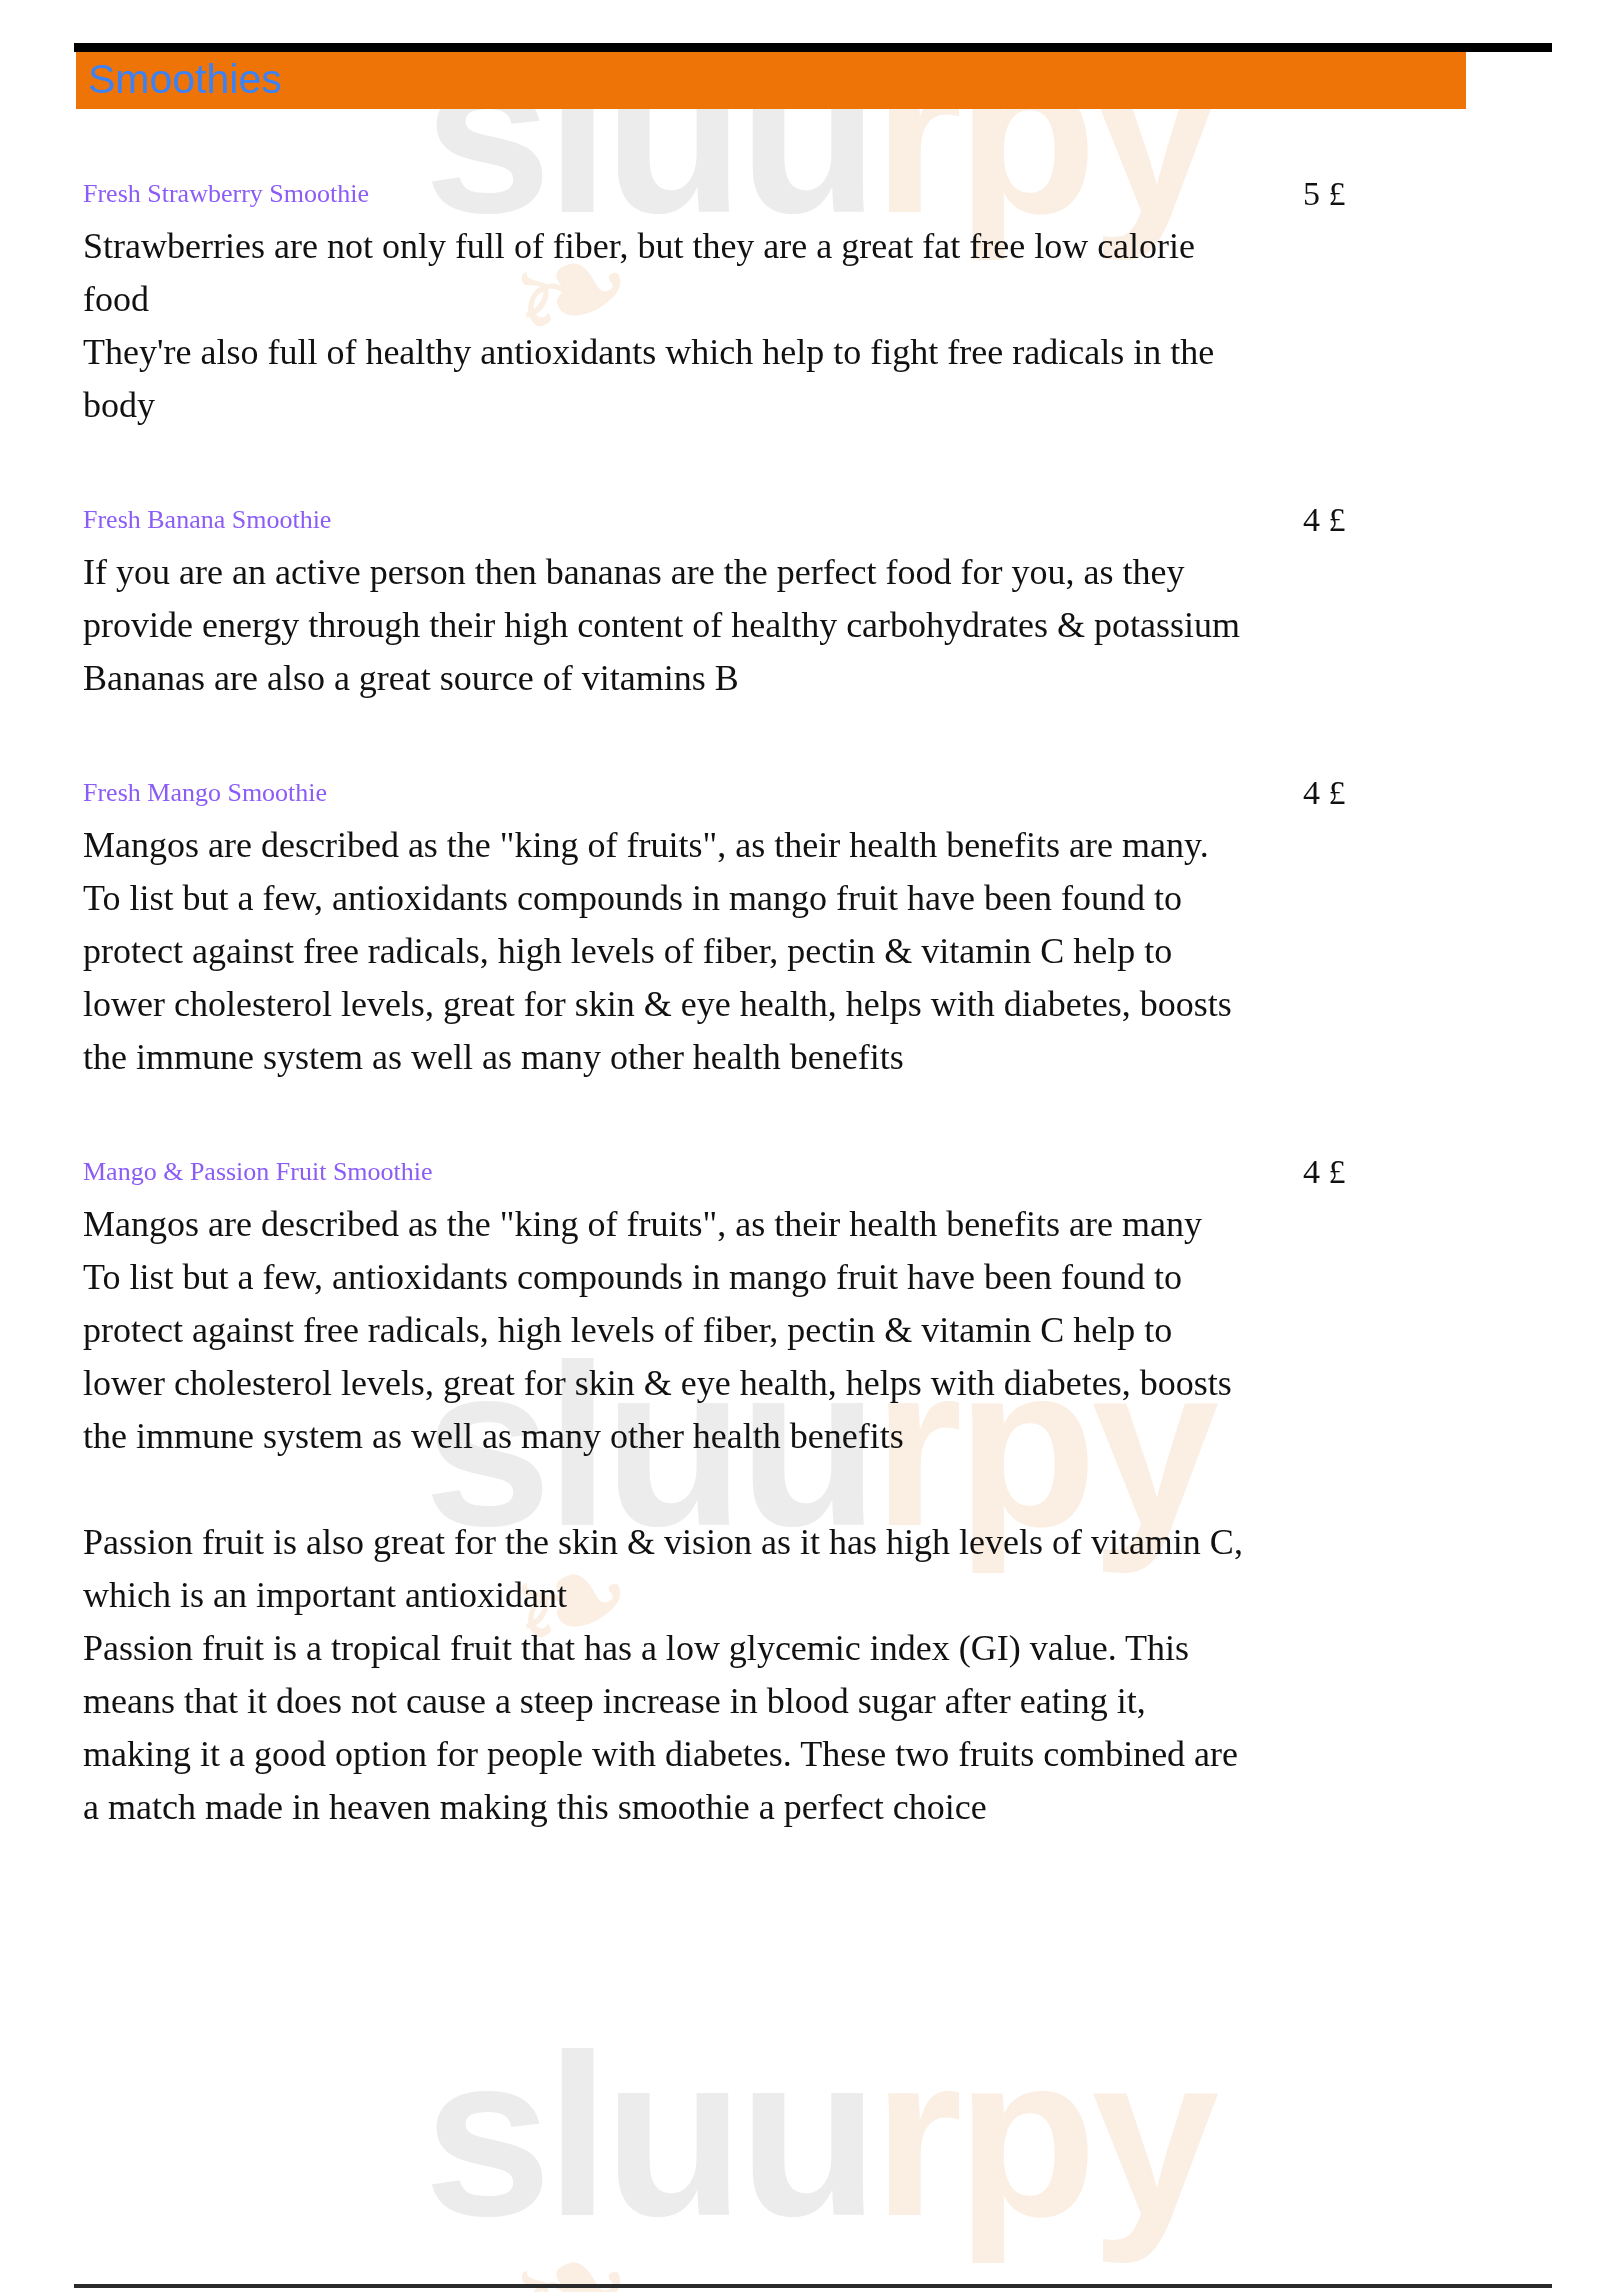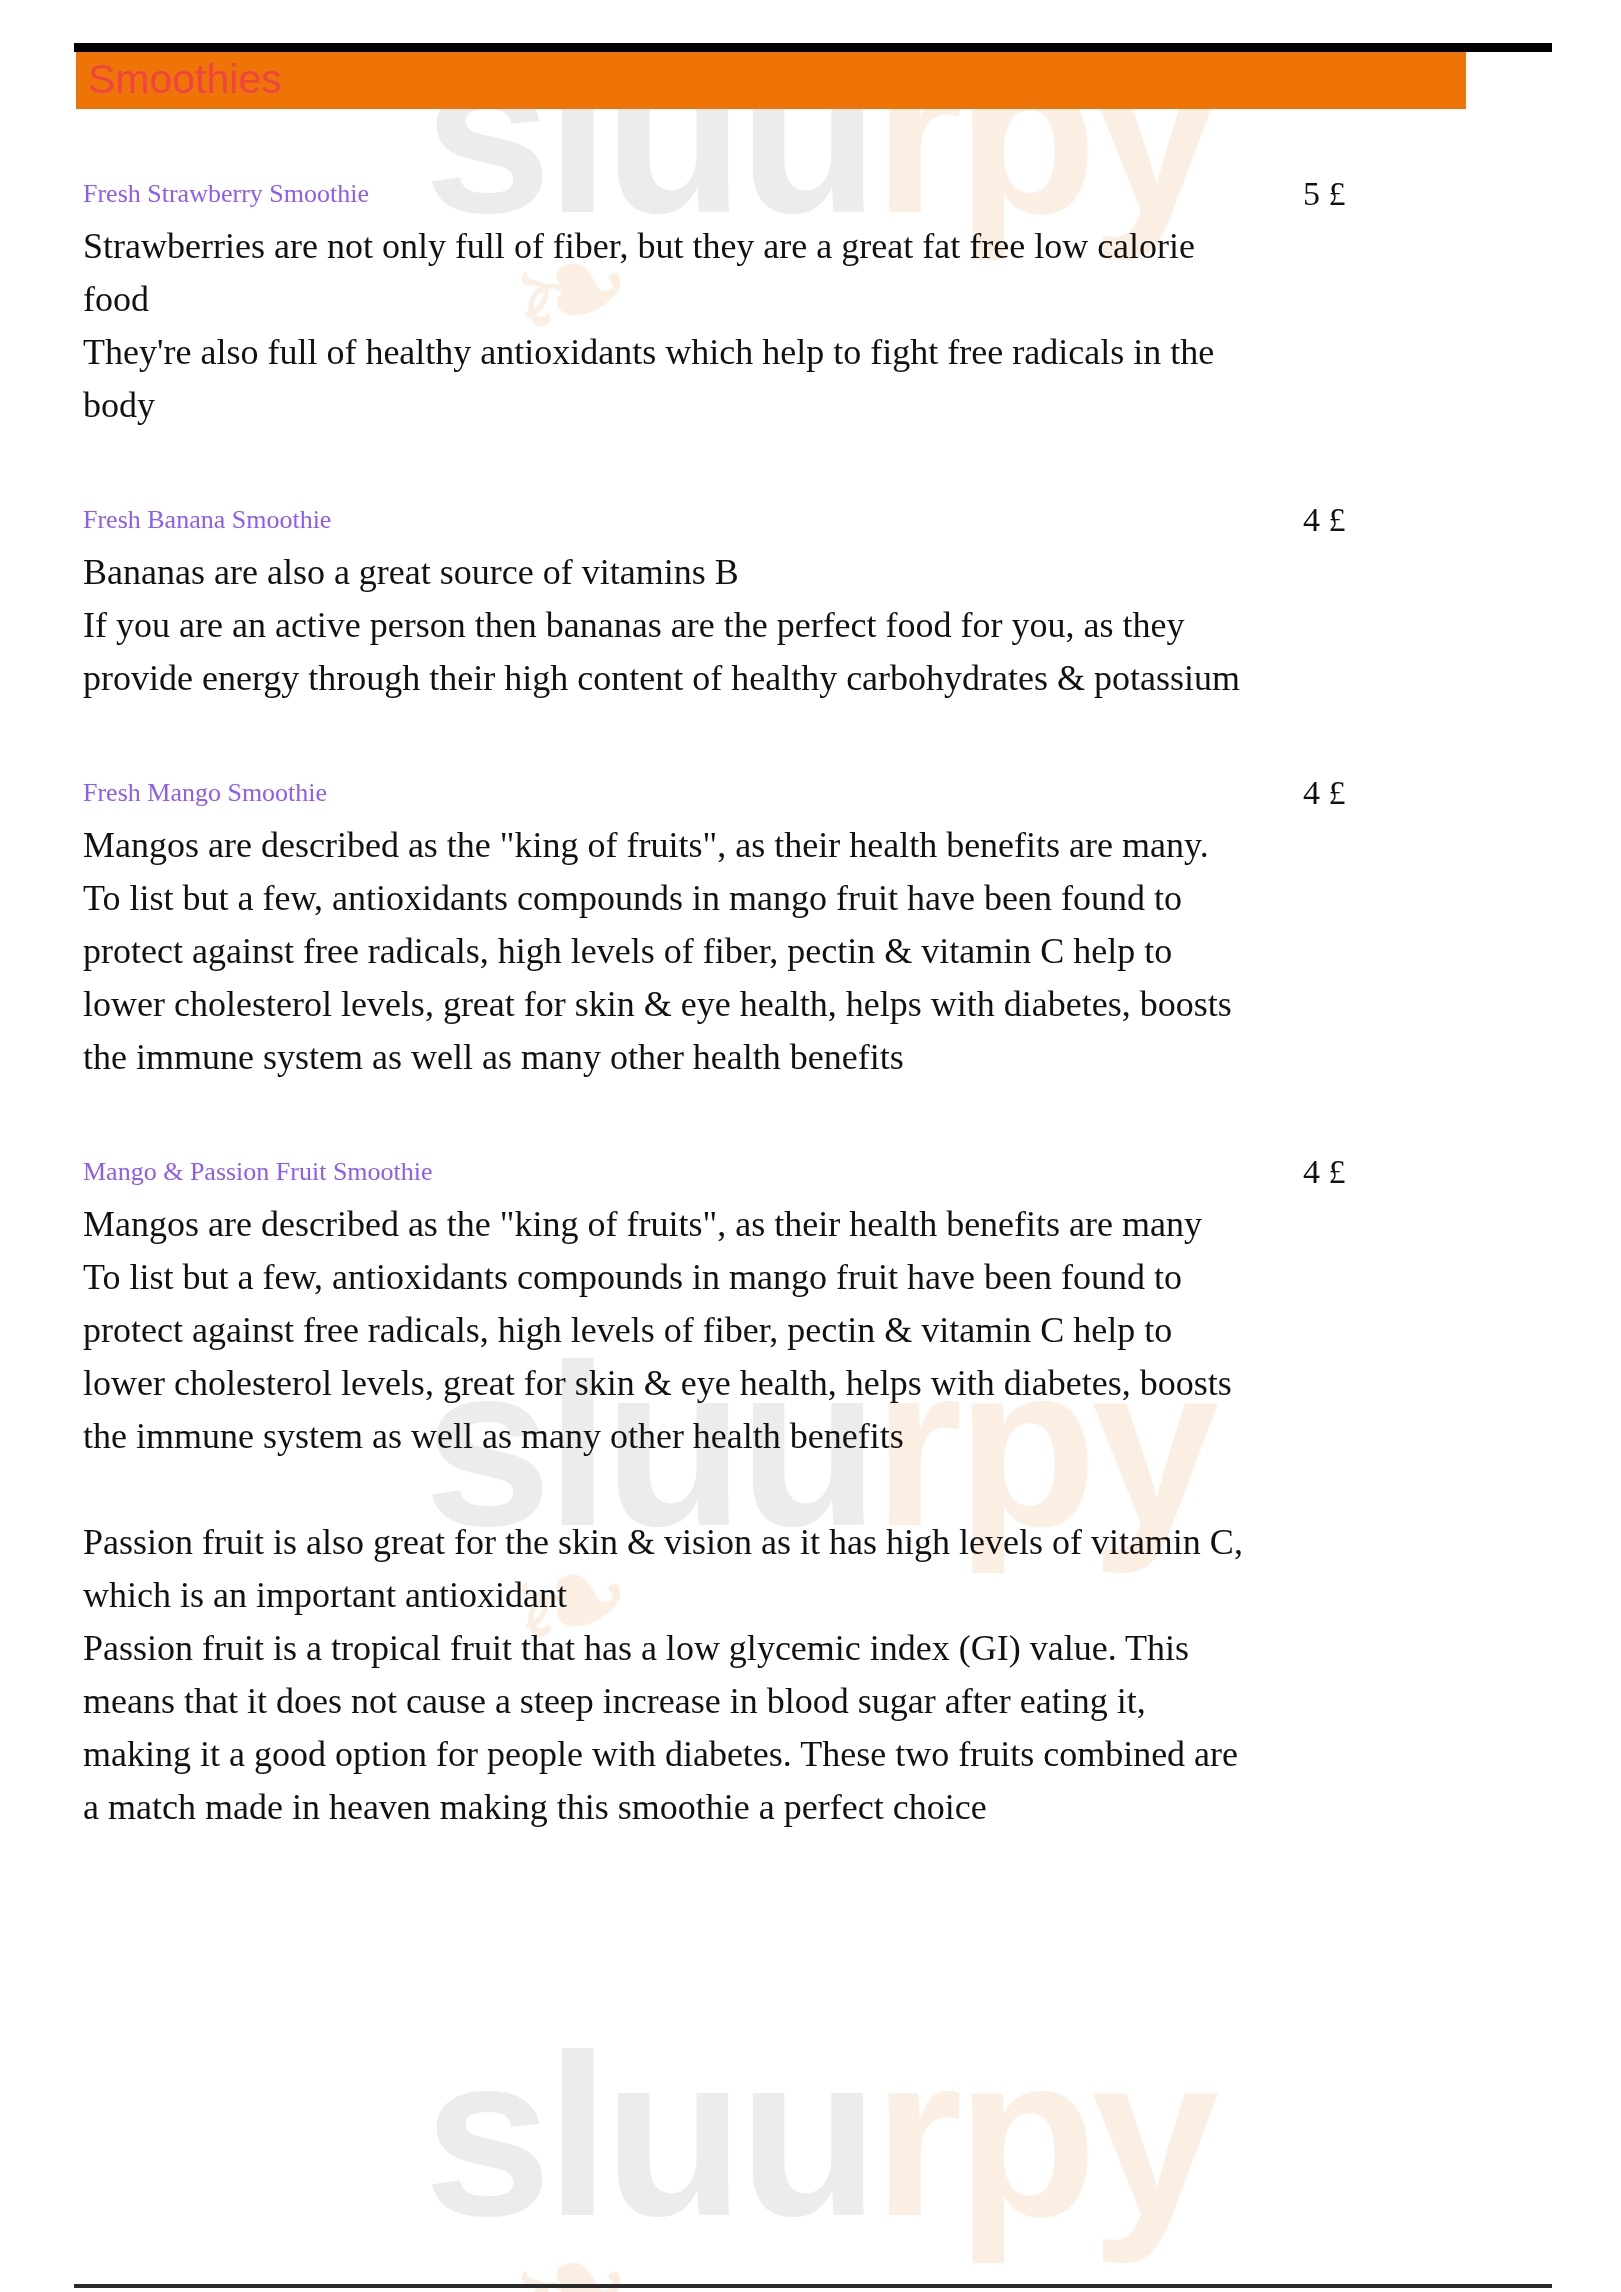--- a/index.html
+++ b/index.html
@@ -76,21 +76,21 @@
     background: #ee7407;
   }
   .section-title {
     position: absolute;
     left: 88px;
     top: 52px;
     height: 59px;
     line-height: 55px;
     font-family: "Liberation Sans", "DejaVu Sans", sans-serif;
     font-size: 41px;
-    color: #ef4444;
+    color: #3b82f6;
     white-space: nowrap;
   }
 
   .items {
     position: absolute;
     left: 83px;
     top: 167px;
     width: 1313px;
   }
   .item {
@@ -174,22 +174,22 @@
             <span class="desc-line">Strawberries are not only full of fiber, but they are a great fat free low calorie food</span>
             <span class="desc-line">They're also full of healthy antioxidants which help to fight free radicals in the body</span>
           </div>
         </div>
         <div class="item">
           <div class="item-head">
             <div class="item-name">Fresh Banana Smoothie</div>
             <div class="item-price">4 £</div>
           </div>
           <div class="item-desc">
+            <span class="desc-line">If you are an active person then bananas are the perfect food for you, as they provide energy through their high content of healthy carbohydrates &amp; potassium</span>
             <span class="desc-line">Bananas are also a great source of vitamins B</span>
-            <span class="desc-line">If you are an active person then bananas are the perfect food for you, as they provide energy through their high content of healthy carbohydrates &amp; potassium</span>
           </div>
         </div>
         <div class="item">
           <div class="item-head">
             <div class="item-name">Fresh Mango Smoothie</div>
             <div class="item-price">4 £</div>
           </div>
           <div class="item-desc">
             <span class="desc-line">Mangos are described as the "king of fruits", as their health benefits are many. To list but a few, antioxidants compounds in mango fruit have been found to protect against free radicals, high levels of fiber, pectin &amp; vitamin C help to lower cholesterol levels, great for skin &amp; eye health, helps with diabetes, boosts the immune system as well as many other health benefits</span>
           </div>

